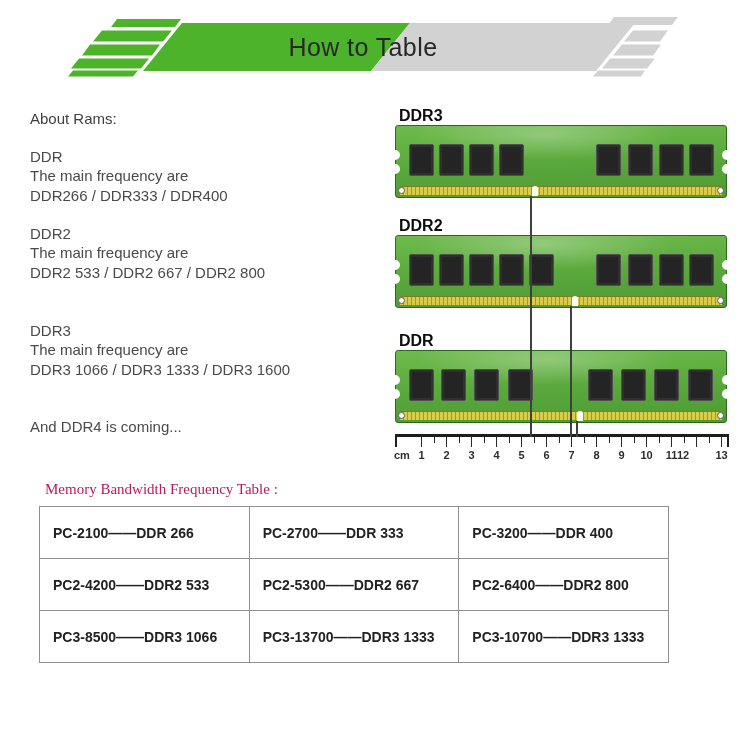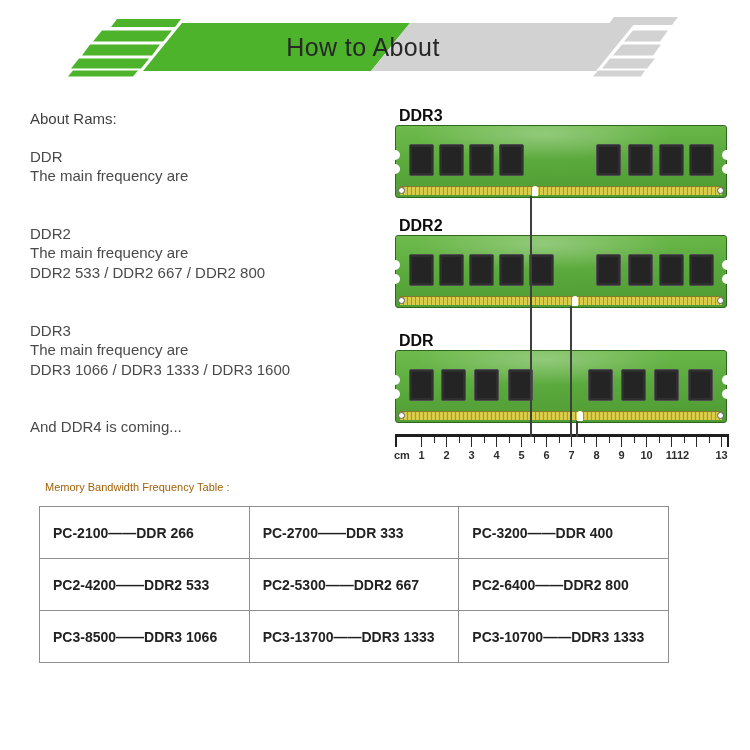--- a/index.html
+++ b/index.html
@@ -44,21 +44,21 @@
   
   .ruler{position:absolute;left:393px;top:434px;width:345px;height:30px;}
   .rbar{position:absolute;left:2px;top:0;width:334px;height:3px;background:#1e1e1e;}
   .rcap{position:absolute;top:0;width:2px;height:13px;background:#1e1e1e;}
   .rcap-l{left:2px;} .rcap-r{left:334px;}
   .tick{position:absolute;top:3px;width:1px;background:#2a2a2a;}
   .rnum{position:absolute;top:15px;width:20px;text-align:center;font-size:11px;font-weight:bold;color:#2e2e2e;}
   .runit{position:absolute;top:15px;left:1px;width:16px;font-size:11px;font-weight:bold;color:#2e2e2e;}
 
   
-  .tbl-caption{position:absolute;left:45px;top:481px;font-size:11px;color:#a16207;}
+  .tbl-caption{position:absolute;left:45px;top:481px;font-size:15px;color:#be185d;font-family:Liberation Serif, serif;}
   table.bw{position:absolute;left:39px;top:506px;width:630px;border-collapse:collapse;table-layout:fixed;}
   table.bw td{border:1px solid #8f8f8f;height:51px;padding:0 0 0 13px;
               font-size:14px;font-weight:bold;color:#222;vertical-align:middle;white-space:nowrap;}
 </style>
 </head>
 <body>
 
 <div class="page">
 
   <svg class="banner-svg" width="750" height="90" viewBox="0 0 750 90">
@@ -68,27 +68,28 @@
     <polygon fill="#4db32b" points="102,30.5 172,30.5 163,41.5 93,41.5"></polygon>
     <polygon fill="#4db32b" points="90,44.5 160,44.5 152,55.5 82,55.5"></polygon>
     <polygon fill="#4db32b" points="79,58.5 149,58.5 141,68.5 71,68.5"></polygon>
     <polygon fill="#4db32b" points="73,70.5 138,70.5 133,76.5 68,76.5"></polygon>
     <polygon fill="#d2d2d2" points="614,17 678,17 672,25 608,25"></polygon>
     <polygon fill="#d2d2d2" points="633,30.5 668,30.5 660,41.5 624,41.5"></polygon>
     <polygon fill="#d2d2d2" points="622,44.5 661,44.5 653,55.5 613,55.5"></polygon>
     <polygon fill="#d2d2d2" points="610,58.5 655,58.5 647,68.5 602,68.5"></polygon>
     <polygon fill="#d2d2d2" points="598,70.5 645,70.5 641,76.5 593,76.5"></polygon>
   </svg>
-  <div class="banner-title">How to About</div>
+  <div class="banner-title">How to Table</div>
 
   <div class="about-heading">About Rams:</div>
 
   <div class="sec sec0">
     <div>DDR</div>
     <div>The main frequency are</div>
+    <div>DDR266 / DDR333 / DDR400</div>
   </div>
   <div class="sec sec1">
     <div>DDR2</div>
     <div>The main frequency are</div>
     <div>DDR2 533 / DDR2 667 / DDR2 800</div>
   </div>
   <div class="sec sec2">
     <div>DDR3</div>
     <div>The main frequency are</div>
     <div>DDR3 1066 / DDR3 1333 / DDR3 1600</div>

